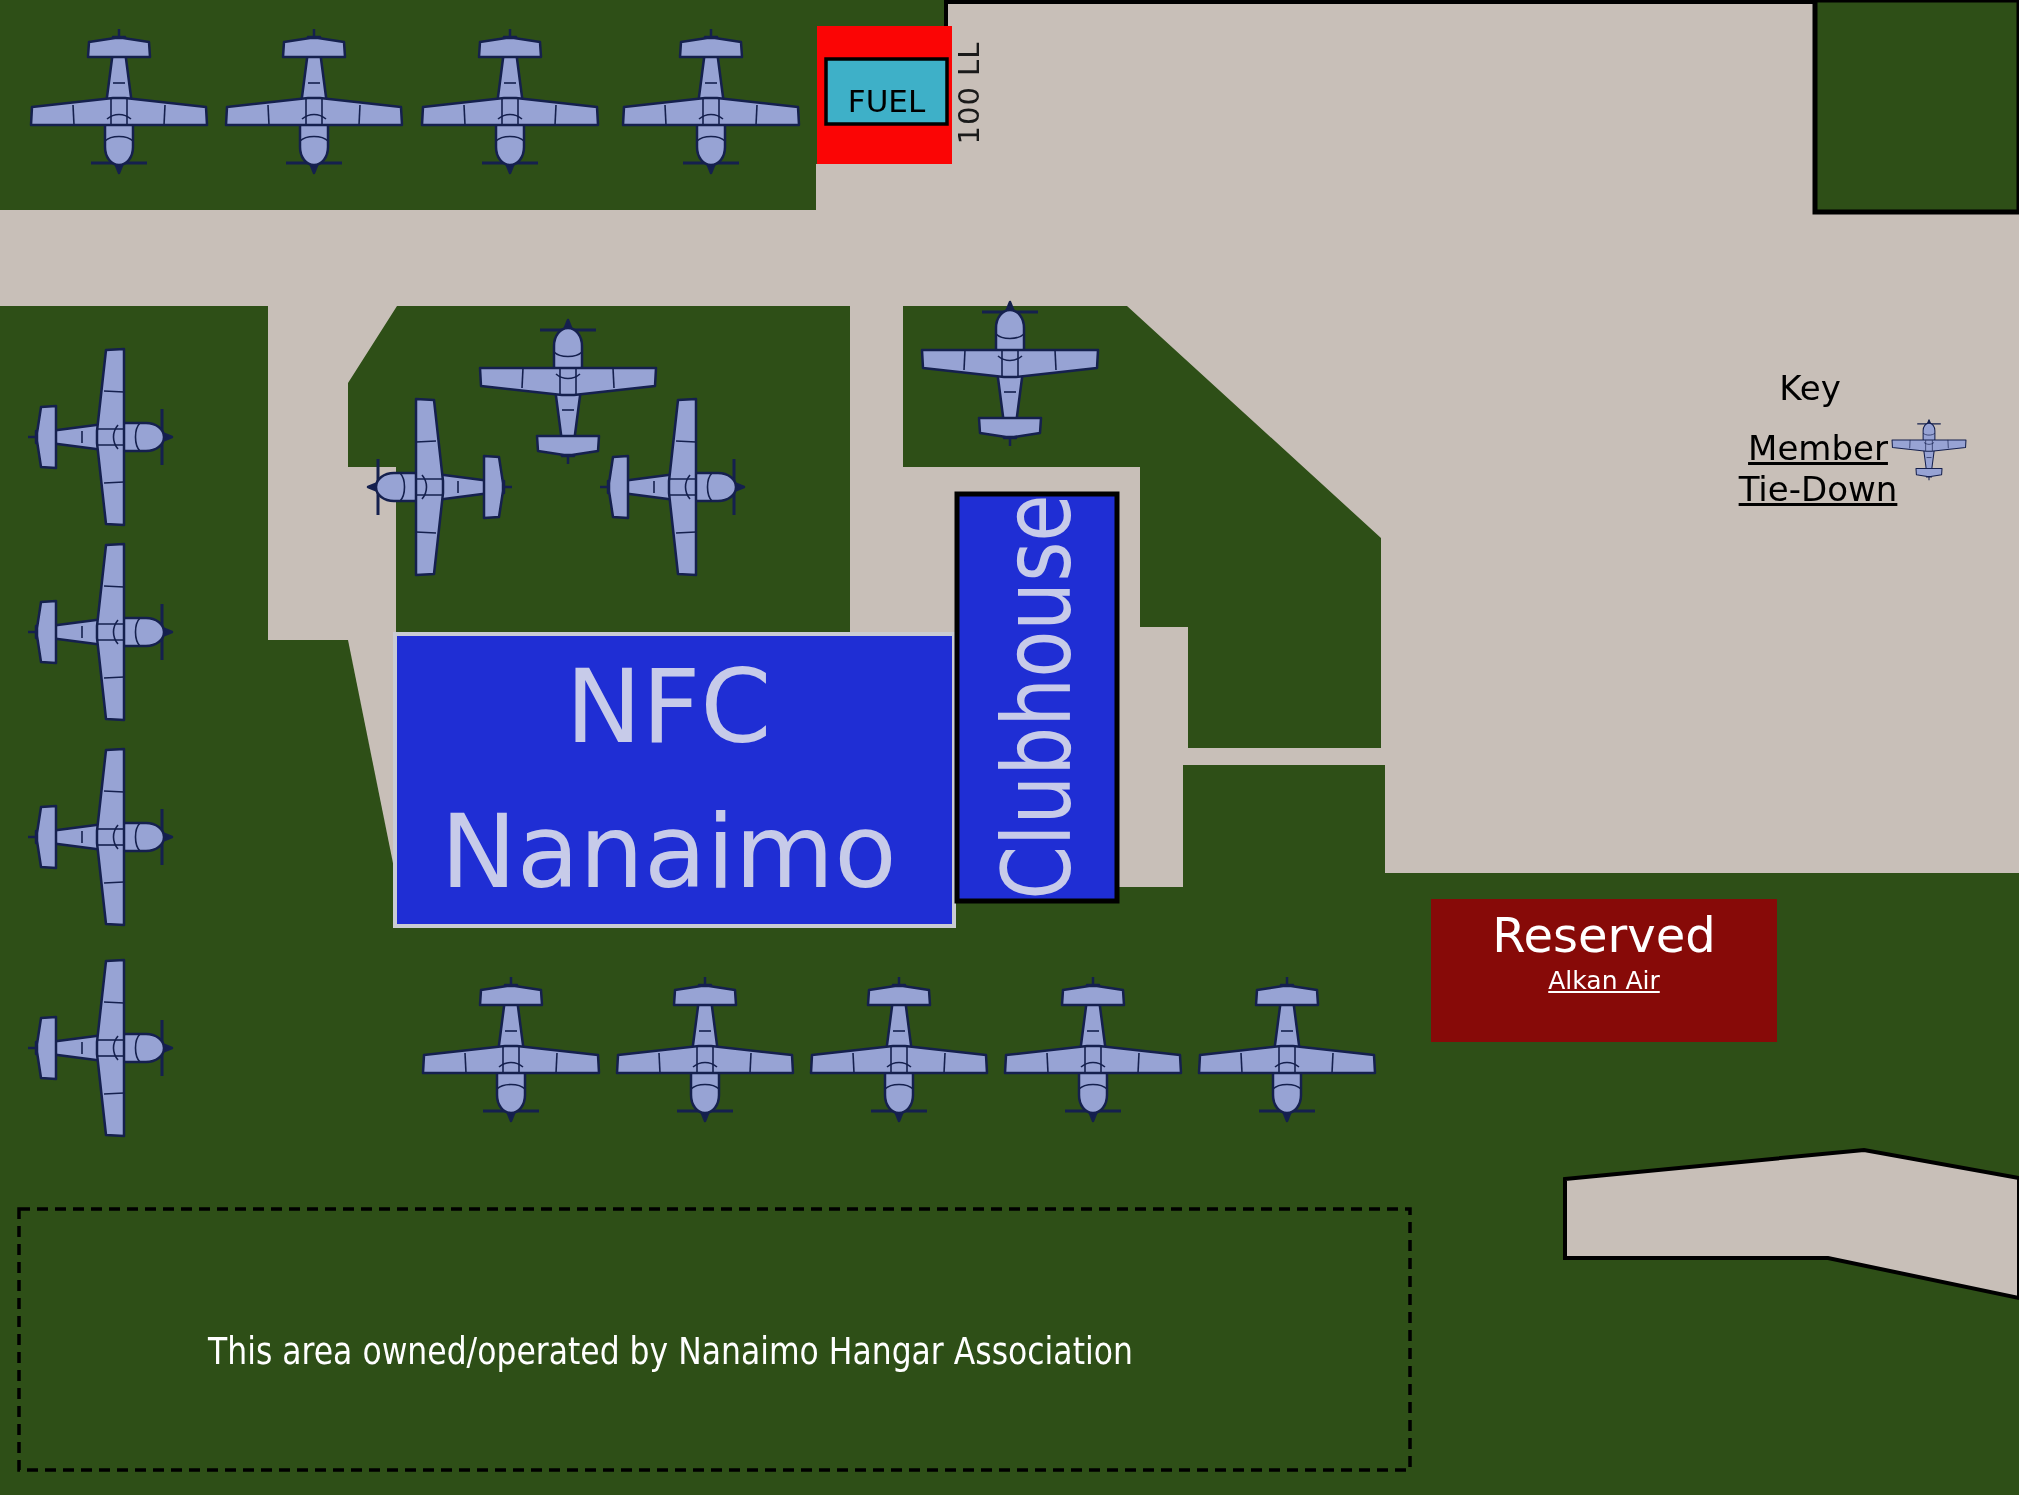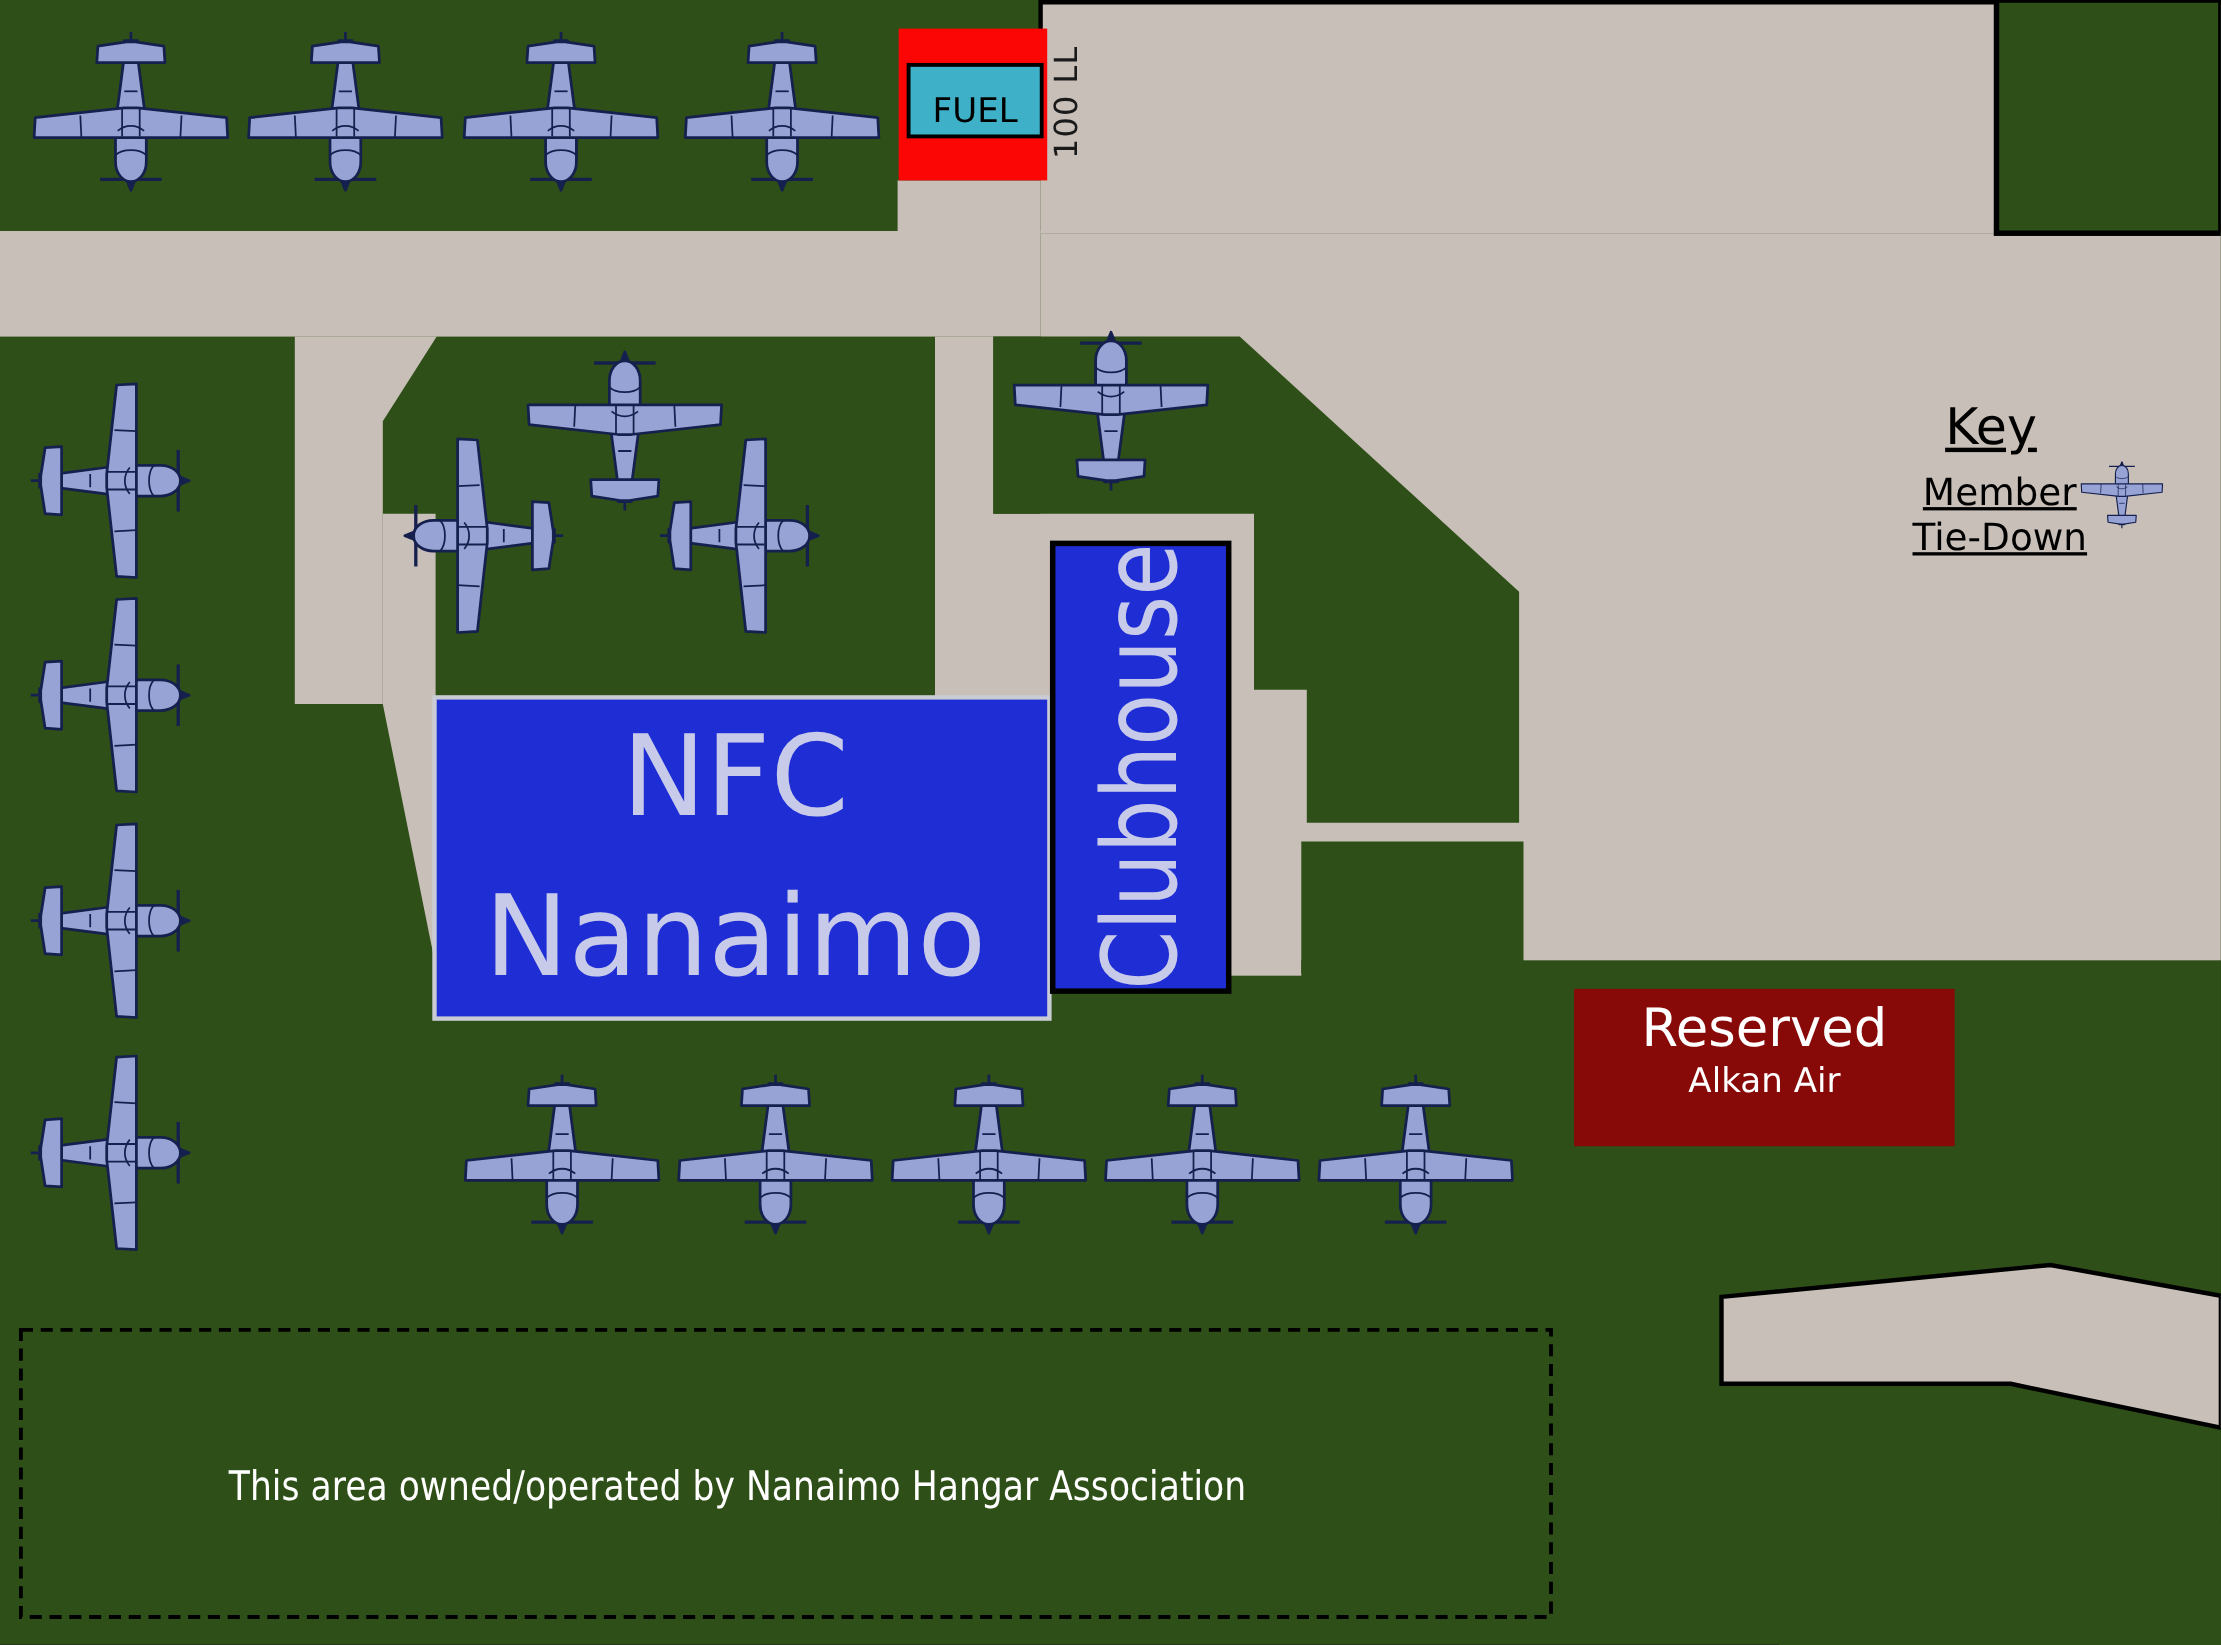--- a/index.html
+++ b/index.html
@@ -20,22 +20,22 @@
   .fuel-label{left:826px; top:59px; width:121px; height:83px; font-size:31px; color:#000;}
   .fuel-grade{left:899px; top:75px; width:140px; height:36px; font-size:29px; color:var(--ink);
               transform:rotate(-90deg); letter-spacing:1px;}
   .nfc-label{left:389px; top:634px; width:559px; height:292px; flex-direction:column;
              font-size:102px; line-height:1.42; color:var(--lavender);}
   .clubhouse-label{left:817px; top:642px; width:440px; height:110px; font-size:94px;
              color:var(--lavender); transform:rotate(-90deg) scaleX(0.82);}
   .reserved{left:1431px; top:899px; width:346px; height:143px; flex-direction:column;
             justify-content:flex-start; color:var(--white);border-radius:18px;}
   .reserved .t1{font-size:48px; margin-top:12px; line-height:1;}
-  .reserved .t2{font-size:31px; margin-top:9px; line-height:1;}
-  .key-title{left:1760px; top:366px; width:100px; height:44px; font-size:46px; color:#000;text-decoration:underline;}
+  .reserved .t2{font-size:25px; margin-top:9px; line-height:1;text-decoration:underline;}
+  .key-title{left:1760px; top:366px; width:100px; height:44px; font-size:34px; color:#000;}
   .key-member{left:1718px; top:428px; width:200px; flex-direction:column; font-size:34px;
               line-height:41px; color:#000;text-decoration:underline;}
   .notice{left:208px; top:1329px; height:44px; font-size:37px; color:var(--white);
           transform:scaleX(0.85); transform-origin:left center; white-space:nowrap;}
 </style>
 </head>
 <body>
 
 <div id="stage">
 

